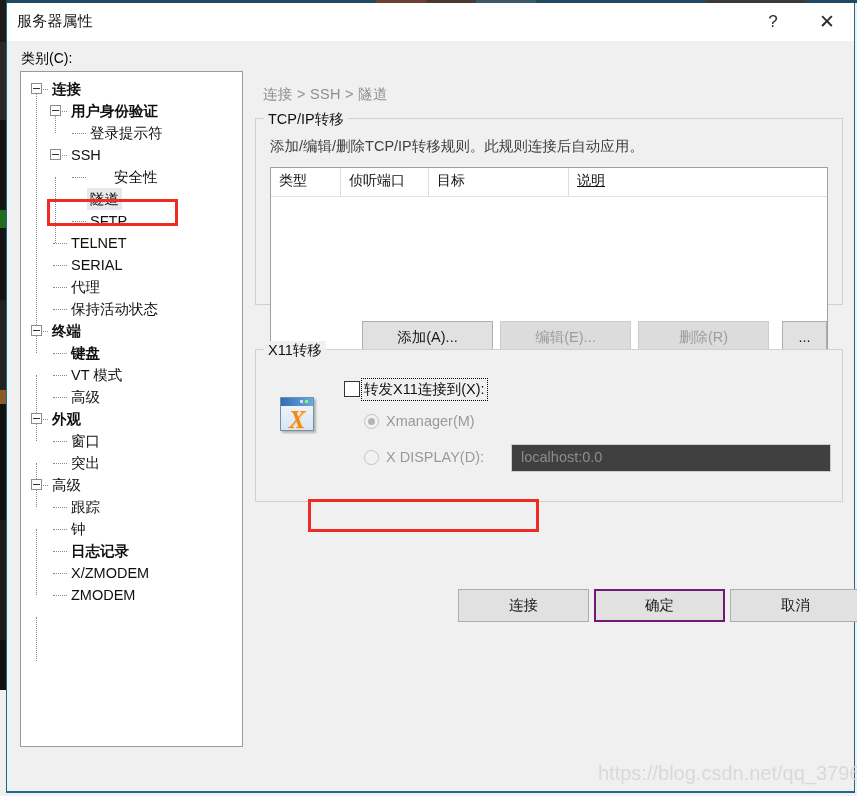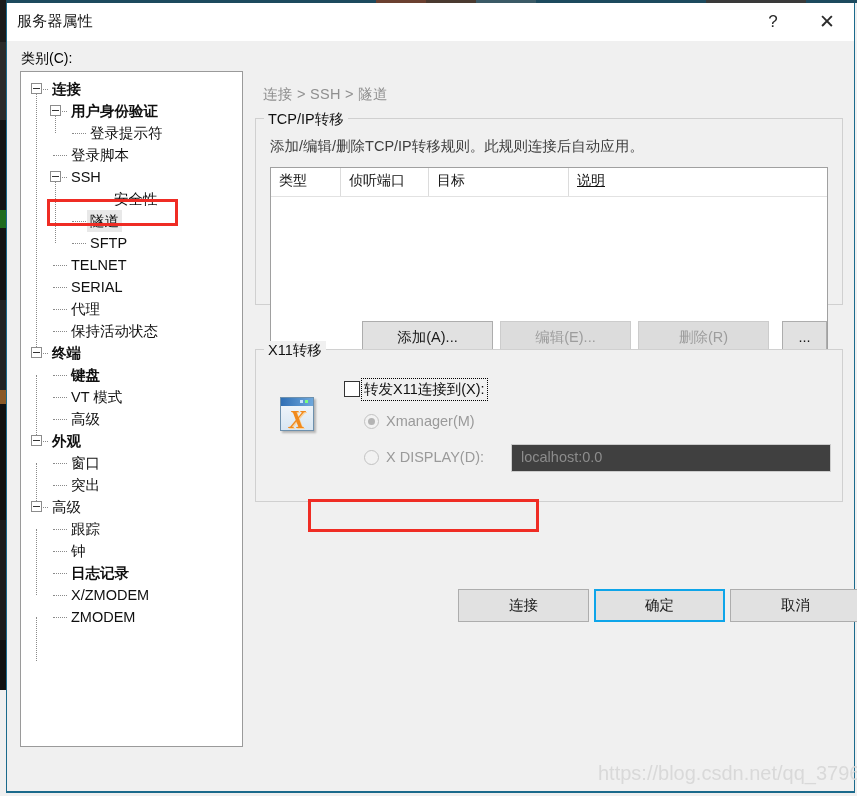--- a/index.html
+++ b/index.html
@@ -399,21 +399,21 @@
     border: 1px solid #adadad;
     font-family: "Liberation Sans", "DejaVu Sans", sans-serif;
     font-size: 14.5px;
     color: #1a1a1a;
     text-align: center;
     line-height: 31px;
     box-sizing: border-box;
     cursor: default;
   }
   .fbtn.default {
-    border: 2px solid #0ea5e9;
+    border: 2px solid #701a75;
     line-height: 29px;
   }
 
   .watermark {
     position: absolute;
     left: 598px;
     top: 762px;
     font-size: 20px;
     color: #d9d9d9;
     letter-spacing: 0px;
@@ -447,21 +447,20 @@
             <div class="vline" style="left: 15px; top: 17px; height: 264px;"></div>
             <div class="vline" style="left: 34px; top: 39px; height: 22px;"></div>
             <div class="vline" style="left: 34px; top: 105px; height: 66px;"></div>
             <div class="vline" style="left: 15px; top: 303px; height: 66px;"></div>
             <div class="vline" style="left: 15px; top: 391px; height: 44px;"></div>
             <div class="vline" style="left: 15px; top: 457px; height: 66px;"></div>
             <div class="vline" style="left: 15px; top: 545px; height: 44px;"></div>
             <div class="tnode bold"><span class="toggle" style="left: 10px; top: 5px;"></span><span class="hline" style="left: 22px; top: 11px; width: 5px;"></span><span class="tlabel" style="margin-left: 28px;">连接</span></div>
             <div class="tnode bold"><span class="toggle" style="left: 29px; top: 5px;"></span><span class="hline" style="left: 41px; top: 11px; width: 5px;"></span><span class="tlabel" style="margin-left: 47px;">用户身份验证</span></div>
             <div class="tnode"><span class="hline" style="left: 51px; top: 11px; width: 14px;"></span><span class="tlabel" style="margin-left: 66px;">登录提示符</span></div>
-            <div class="tnode"><span class="hline" style="left: 32px; top: 11px; width: 14px;"></span><span class="tlabel" style="margin-left: 47px;">登录脚本</span></div>
             <div class="tnode"><span class="toggle" style="left: 29px; top: 5px;"></span><span class="hline" style="left: 41px; top: 11px; width: 5px;"></span><span class="tlabel" style="margin-left: 47px;">SSH</span></div>
             <div class="tnode"><span class="hline" style="left: 51px; top: 11px; width: 14px;"></span><span class="tlabel" style="margin-left: 90px;">安全性</span></div>
             <div class="tnode sel"><span class="hline" style="left: 51px; top: 11px; width: 14px;"></span><span class="tlabel" style="margin-left: 66px;">隧道</span></div>
             <div class="tnode"><span class="hline" style="left: 51px; top: 11px; width: 14px;"></span><span class="tlabel" style="margin-left: 66px;">SFTP</span></div>
             <div class="tnode"><span class="hline" style="left: 32px; top: 11px; width: 14px;"></span><span class="tlabel" style="margin-left: 47px;">TELNET</span></div>
             <div class="tnode"><span class="hline" style="left: 32px; top: 11px; width: 14px;"></span><span class="tlabel" style="margin-left: 47px;">SERIAL</span></div>
             <div class="tnode"><span class="hline" style="left: 32px; top: 11px; width: 14px;"></span><span class="tlabel" style="margin-left: 47px;">代理</span></div>
             <div class="tnode"><span class="hline" style="left: 32px; top: 11px; width: 14px;"></span><span class="tlabel" style="margin-left: 47px;">保持活动状态</span></div>
             <div class="tnode bold"><span class="toggle" style="left: 10px; top: 5px;"></span><span class="hline" style="left: 22px; top: 11px; width: 5px;"></span><span class="tlabel" style="margin-left: 28px;">终端</span></div>
             <div class="tnode bold"><span class="hline" style="left: 32px; top: 11px; width: 14px;"></span><span class="tlabel" style="margin-left: 47px;">键盘</span></div>

